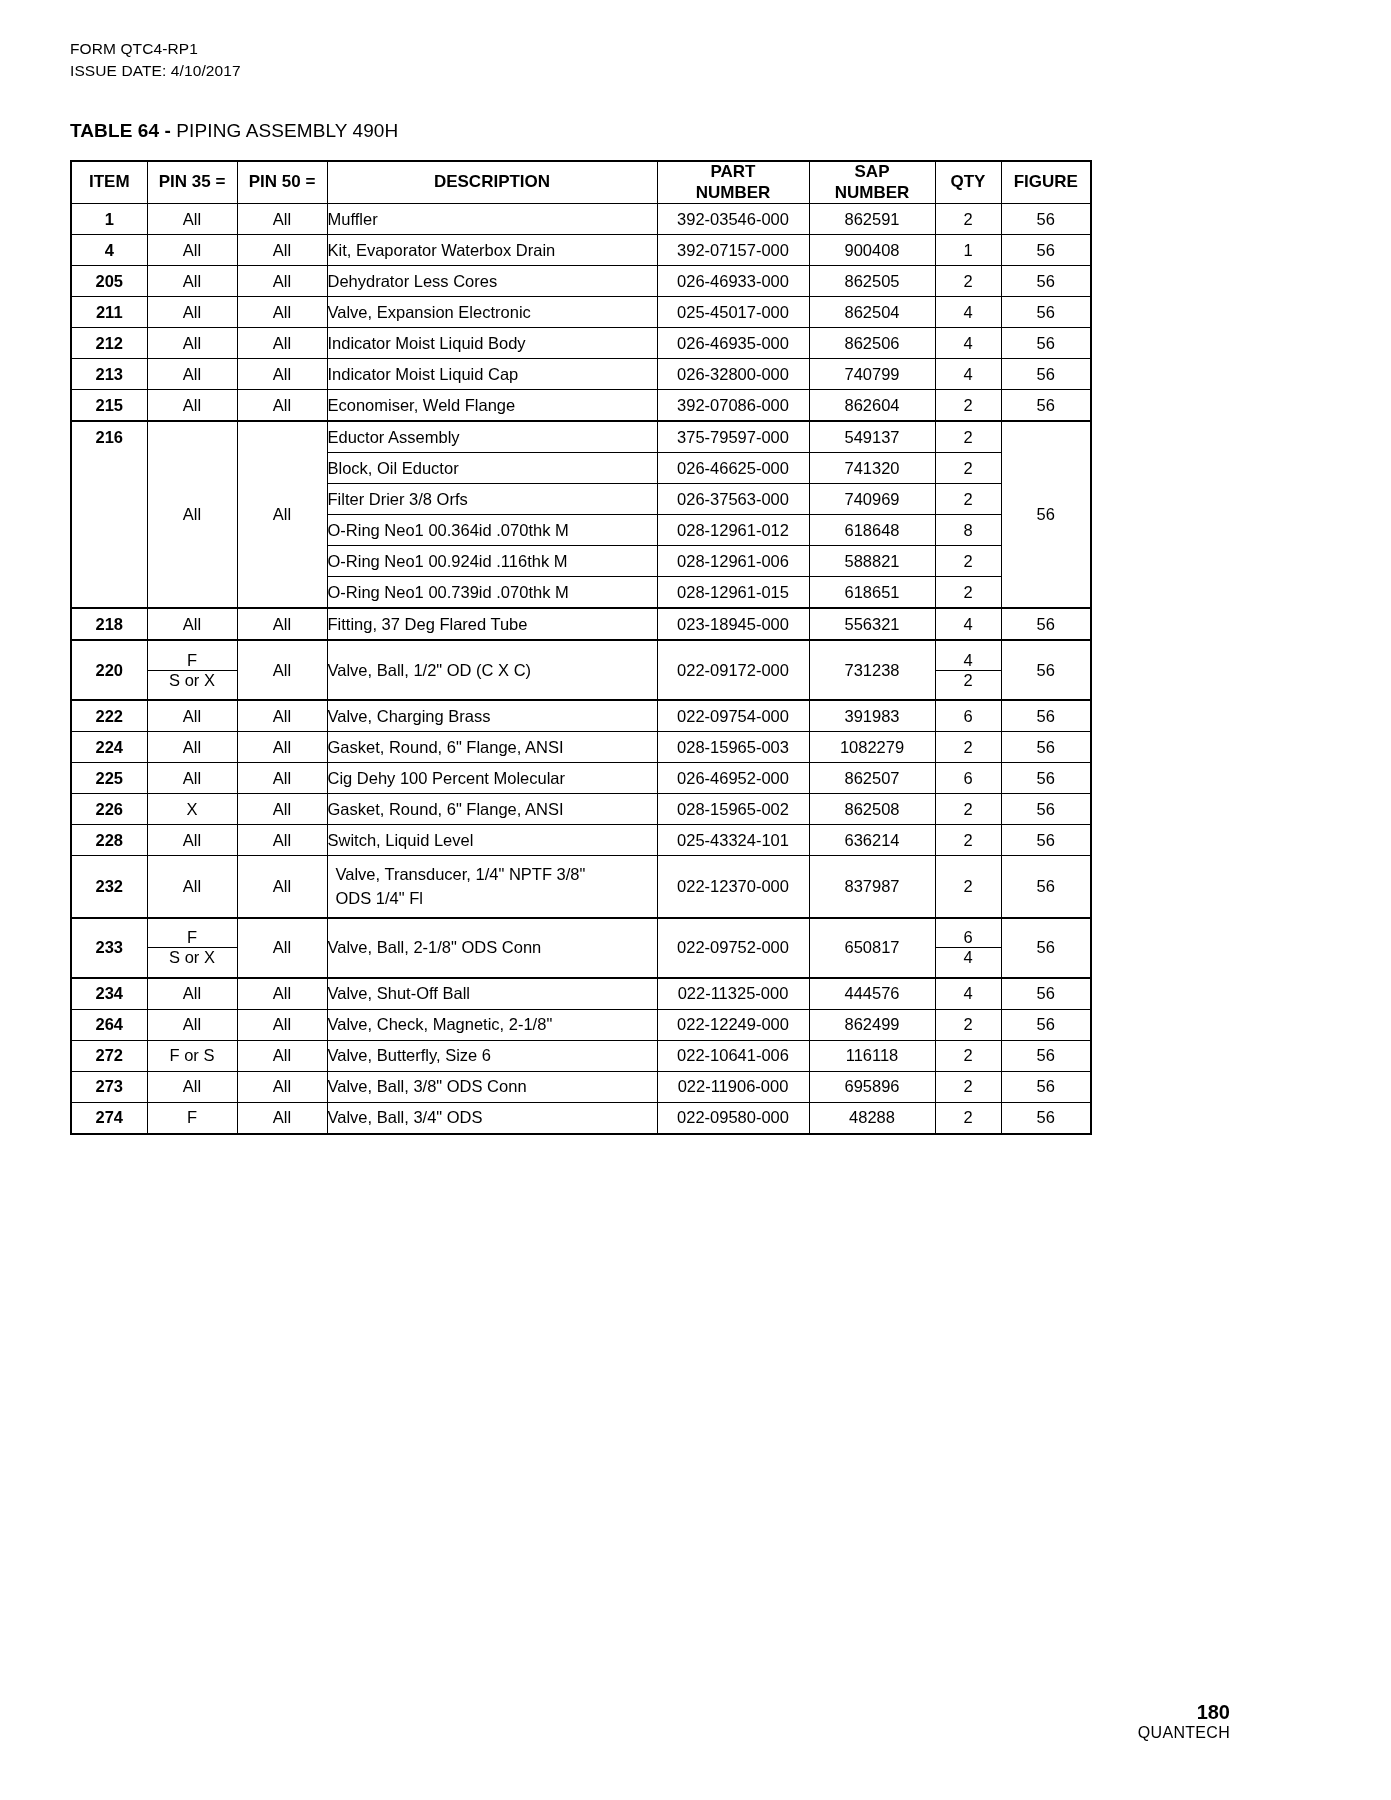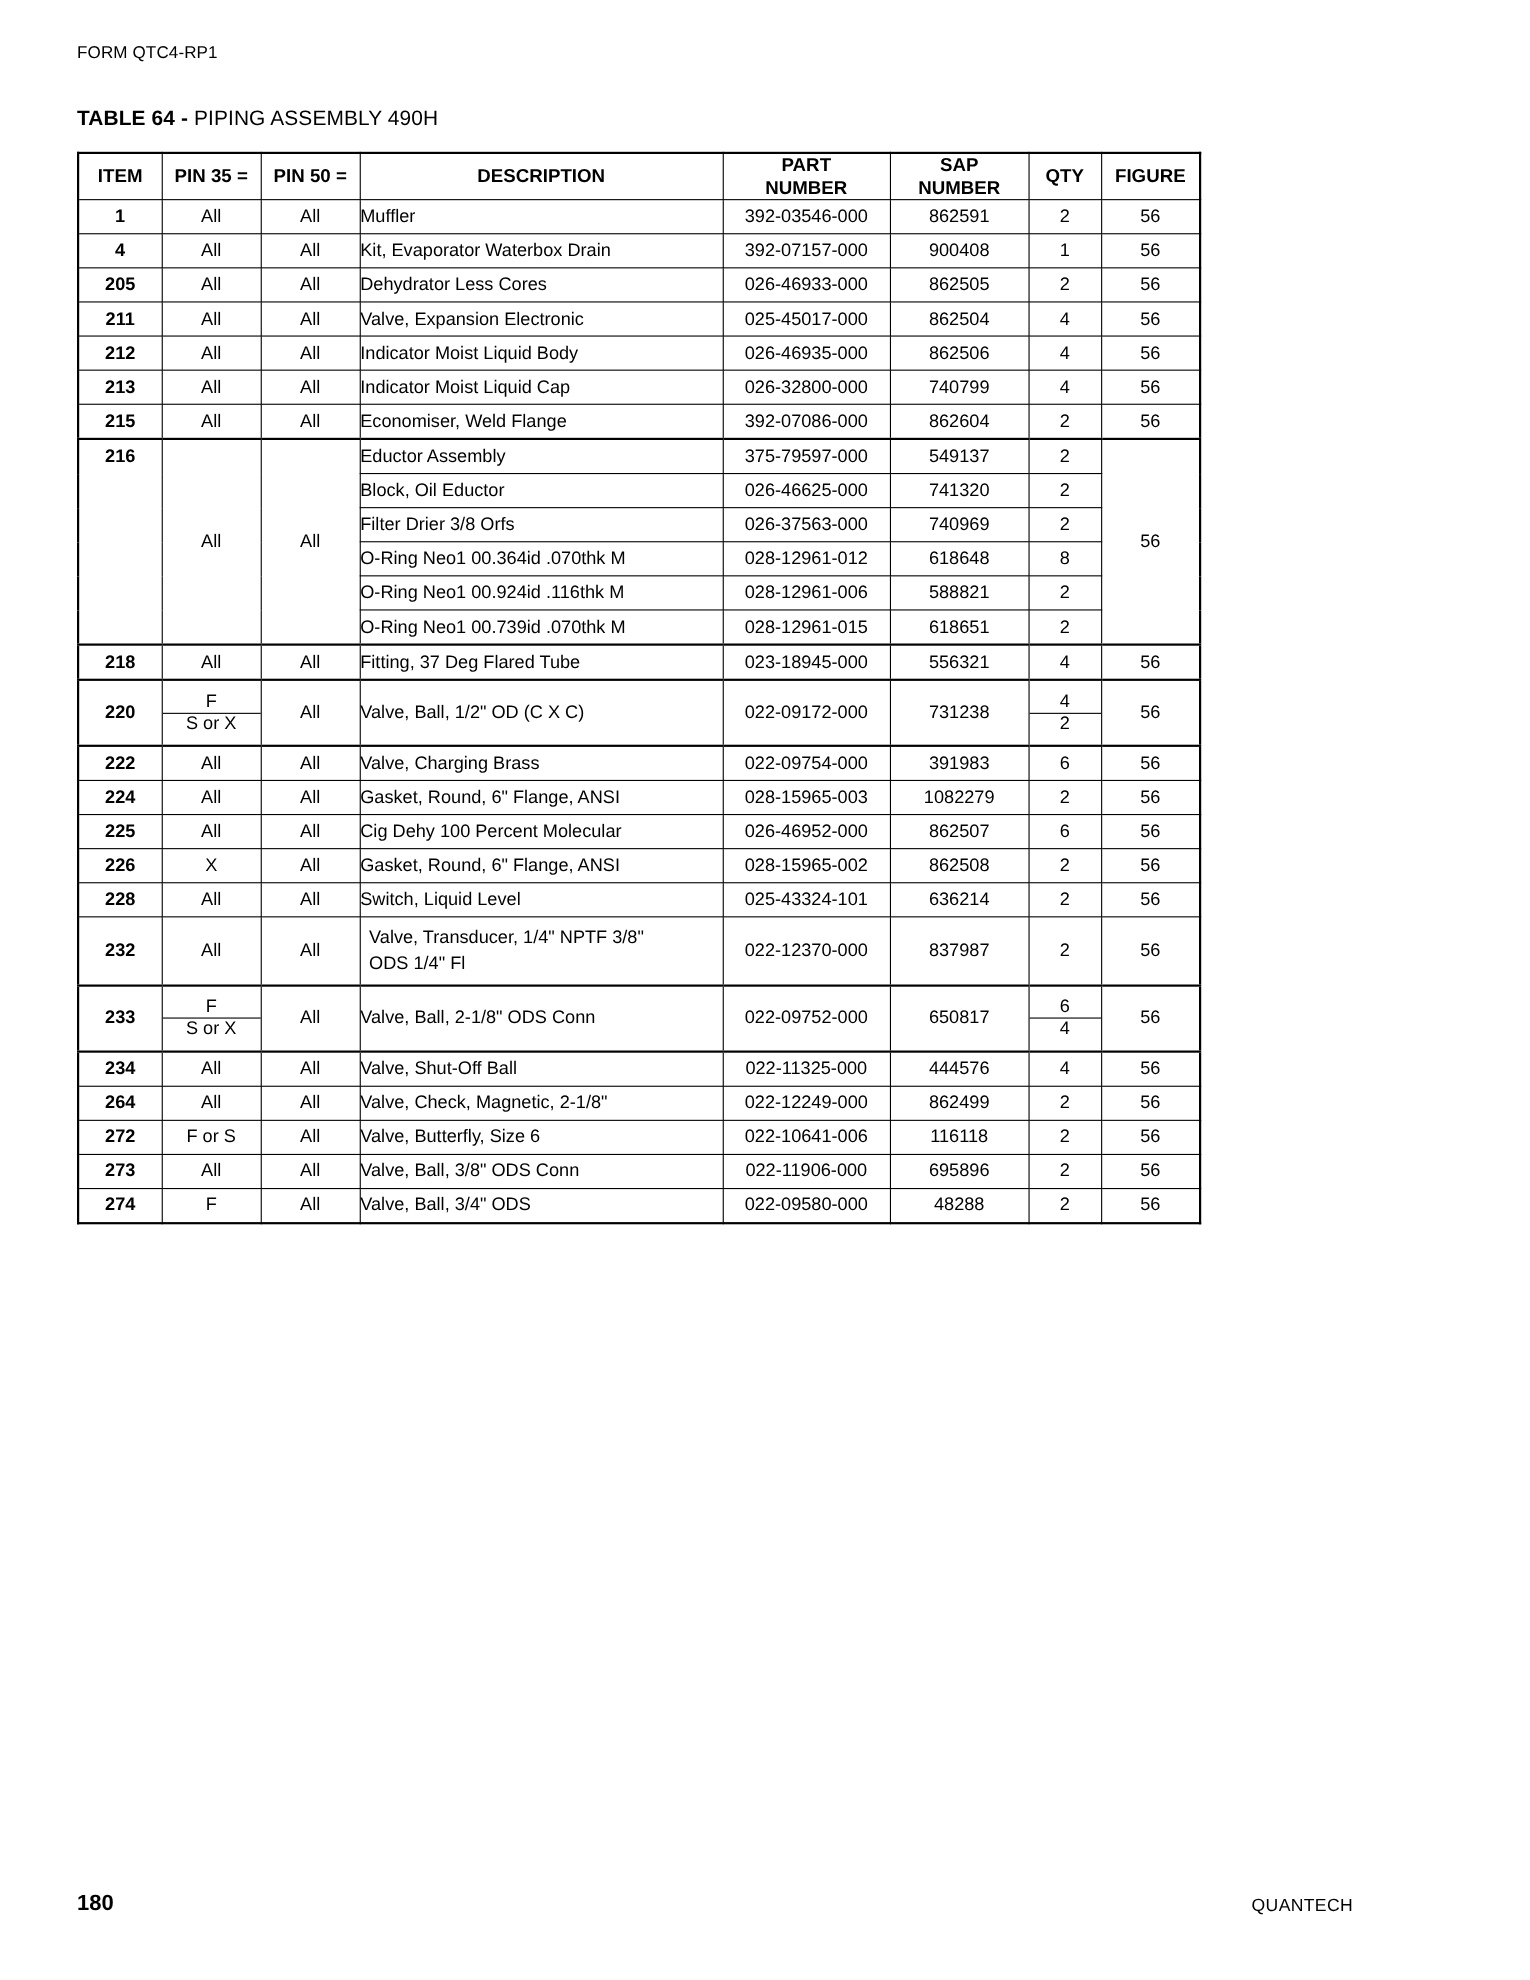--- a/index.html
+++ b/index.html
@@ -101,37 +101,39 @@
     padding: 5px 0 5px 8px;
   }
   .footer {
     position: absolute;
     left: 70px;
     right: 70px;
     bottom: 58px;
     display: flex;
     justify-content: space-between;
     align-items: flex-end;
+    flex-direction: column;
   }
   .page-num {
     font-weight: bold;
     font-size: 20px;
   }
   .brand {
     font-size: 16px;
     letter-spacing: 0.3px;
   }
 </style>
 </head>
 <body>
 
 <div class="page">
 
   <div class="doc-header">
     <div>FORM QTC4-RP1</div>
+    <div>ISSUE DATE: 4/10/2017</div>
   </div>
 
   <div class="table-caption">
     <span class="strong">TABLE 64 -</span>
     <span>PIPING ASSEMBLY 490H</span>
   </div>
 
   <table class="parts">
     <colgroup>
       <col class="c-item">

